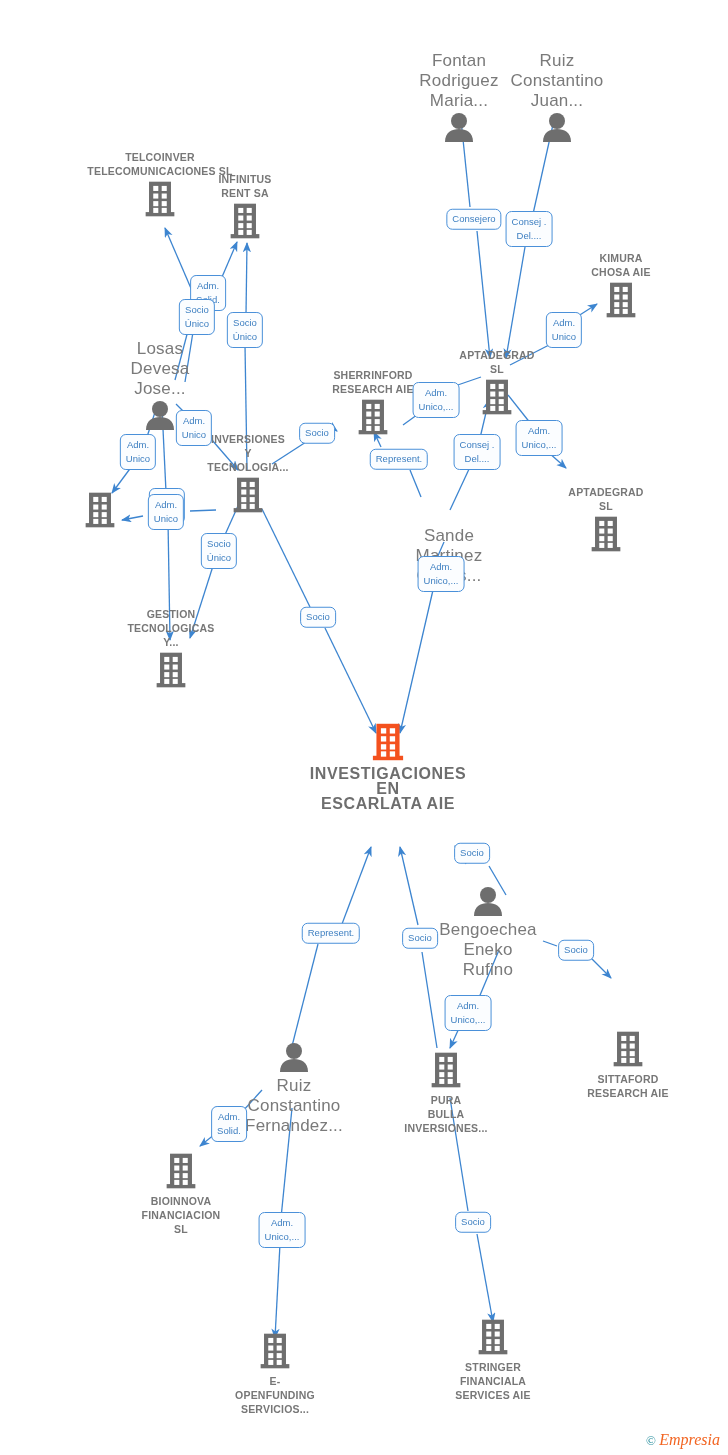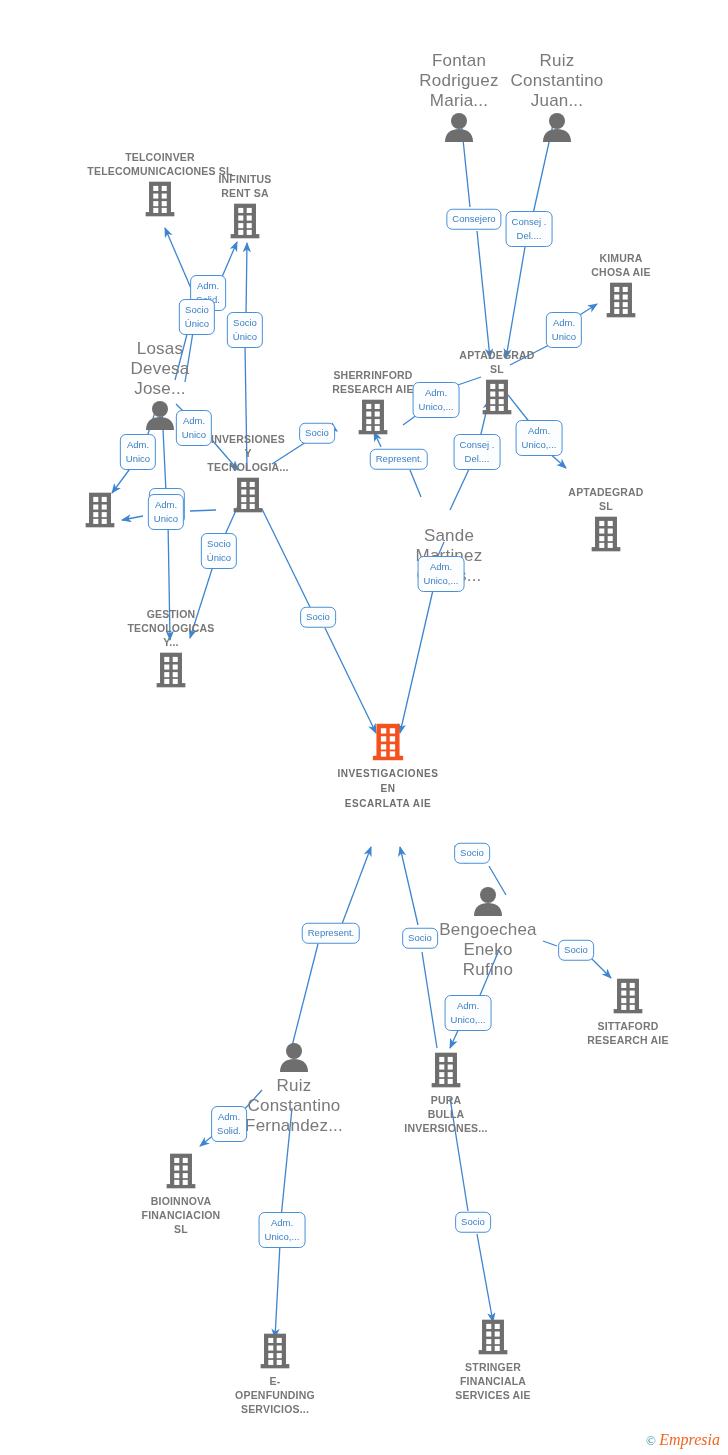--- a/index.html
+++ b/index.html
@@ -6,21 +6,21 @@
   body{width:728px;height:1455px;position:relative;overflow:hidden;
        font-family:"Liberation Sans", sans-serif;}
   #stage{position:absolute;left:0;top:0;width:728px;height:1455px;}
   svg#edges{position:absolute;left:0;top:0;width:728px;height:1455px;}
 
   .node{position:absolute;transform:translate(-50%,0);text-align:center;width:160px;}
   .node .icon{display:block;margin:0 auto;}
   .node .nlabel{display:block;font-size:10.5px;line-height:14px;color:#777777;
                 font-weight:bold;letter-spacing:.2px;white-space:pre-line;}
   .node.person .nlabel{font-weight:normal;font-size:17px;line-height:20px;color:#7a7a7a;}
-  .node.center .nlabel{color:#6e6e6e;font-weight:bold;font-size:10px;line-height:15px;letter-spacing:.6px;}
+  .node.center .nlabel{color:#6e6e6e;font-weight:bold;font-size:16px;line-height:15px;letter-spacing:.6px;}
   .label-above .nlabel{margin-bottom:2px;}
 
   .edge-label{position:absolute;transform:translate(-50%,-50%);
      background:#fbfdff;border:1.3px solid #4a90d9;border-radius:6px;
      color:#3d7fc1;font-size:9.5px;line-height:12.5px;text-align:center;
      padding:3px 5px;white-space:pre-line;box-sizing:border-box;}
   .edge-label.two{line-height:14px;}
 
   #watermark{position:absolute;right:8px;bottom:6px;font-size:14px;
      font-family:"Liberation Serif", serif;white-space:nowrap;}
@@ -325,21 +325,21 @@
       </div>
       <div class="node person " style="left: 488px; top: 887px; text-align: center;">
         <span class="icon"><svg width="34" height="29" viewBox="0 0 34 29">
             <circle cx="17" cy="8" r="8" fill="#6e6e6e"></circle>
             <path d="M3,29 C3,19 10,16 17,16 C24,16 31,19 31,29 Z" fill="#6e6e6e"></path>
           </svg></span>
         <span class="nlabel">Bengoechea
 Eneko
 Rufino</span>
       </div>
-      <div class="node " style="left: 628px; top: 977px; text-align: center;">
+      <div class="node " style="left: 628px; top: 1030px; text-align: center;">
         <span class="icon"><svg width="34" height="38" viewBox="0 0 40 45">
             <rect x="7" y="2" width="26" height="37" fill="#6e6e6e"></rect>
             <rect x="3" y="38" width="34" height="5" fill="#6e6e6e"></rect>
             <rect x="12" y="7" width="6" height="6" fill="#ffffff"></rect>
             <rect x="22" y="7" width="6" height="6" fill="#ffffff"></rect>
             <rect x="12" y="16" width="6" height="6" fill="#ffffff"></rect>
             <rect x="22" y="16" width="6" height="6" fill="#ffffff"></rect>
             <rect x="12" y="25" width="6" height="6" fill="#ffffff"></rect>
             <rect x="22" y="25" width="6" height="6" fill="#ffffff"></rect>
             <rect x="12" y="33" width="6" height="6" fill="#ffffff"></rect>

